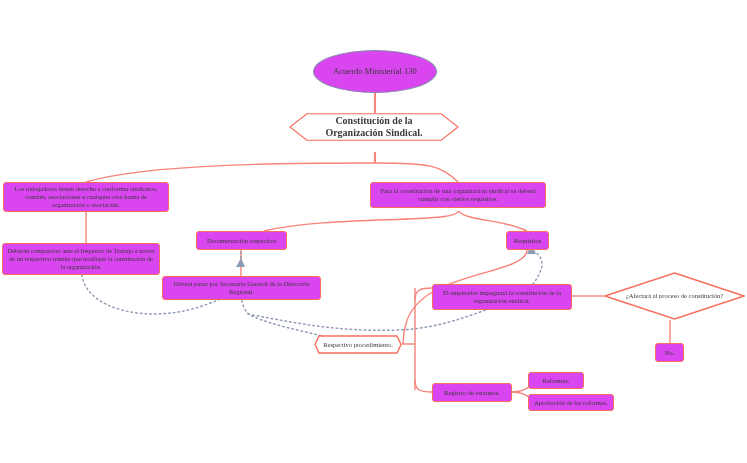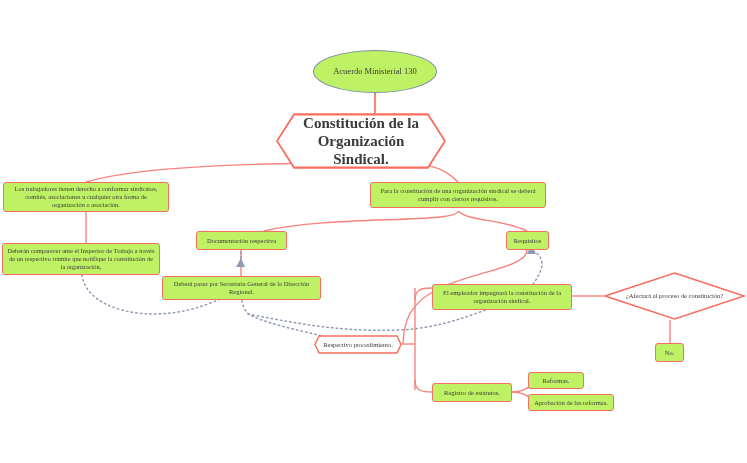--- a/index.html
+++ b/index.html
@@ -30,21 +30,21 @@
     height: 463px;
     pointer-events: none;
   }
   .node {
     position: absolute;
     box-sizing: border-box;
     display: flex;
     align-items: center;
     justify-content: center;
     text-align: center;
-    background: #bef264;
+    background: #d946ef;
     line-height: 1.22;
     color: #3a3a3a;
   }
   .node-box {
     border: 1.4px solid #f86e5e;
     border-radius: 3px;
     padding: 3px 4px;
   }
   .node-text {
     display: block;
@@ -121,21 +121,21 @@
     <polygon points="531,245 536,254 527,254" fill="#8f9bb3"></polygon>
 
     <path d="M241,252 L241,262" stroke="#8f9bb3" stroke-width="1.5" fill="none" stroke-dasharray="1.5,3" stroke-linecap="round"></path>
     <polygon points="241,258 245,267 236,267" fill="#8f9bb3"></polygon>
   </svg>
 
   <div class="node node-ellipse" style="left:313px; top:50px; width:124px; height:43px; font-size:8.5px;">
     <span class="node-text">Acuerdo Ministerial 130</span>
   </div>
 
-  <div class="node node-shape" style="left:276px; top:113px; width:170px; height:56px; font-size:15px; font-weight:bold;">
+  <div class="node node-shape" style="left:289px; top:113px; width:170px; height:28px; font-size:10px; font-weight:bold;">
     <svg class="shape-svg" viewBox="0 0 170 40" preserveAspectRatio="none">
       <polygon points="18,1 152,1 169,20 152,39 18,39 1,20" fill="#ffffff" stroke="#f86e5e" stroke-width="1.6"></polygon>
     </svg>
     <span class="node-text" style="padding:0 18px;">Constitución de la Organización Sindical.</span>
   </div>
 
   <div class="node node-box" style="left:3px; top:182px; width:166px; height:30px; font-size:6.4px;">
     <span class="node-text">Los trabajadores tienen derecho a conformar sindicatos, comités, asociaciones u cualquier otra forma de organización o asociación.</span>
   </div>
 

